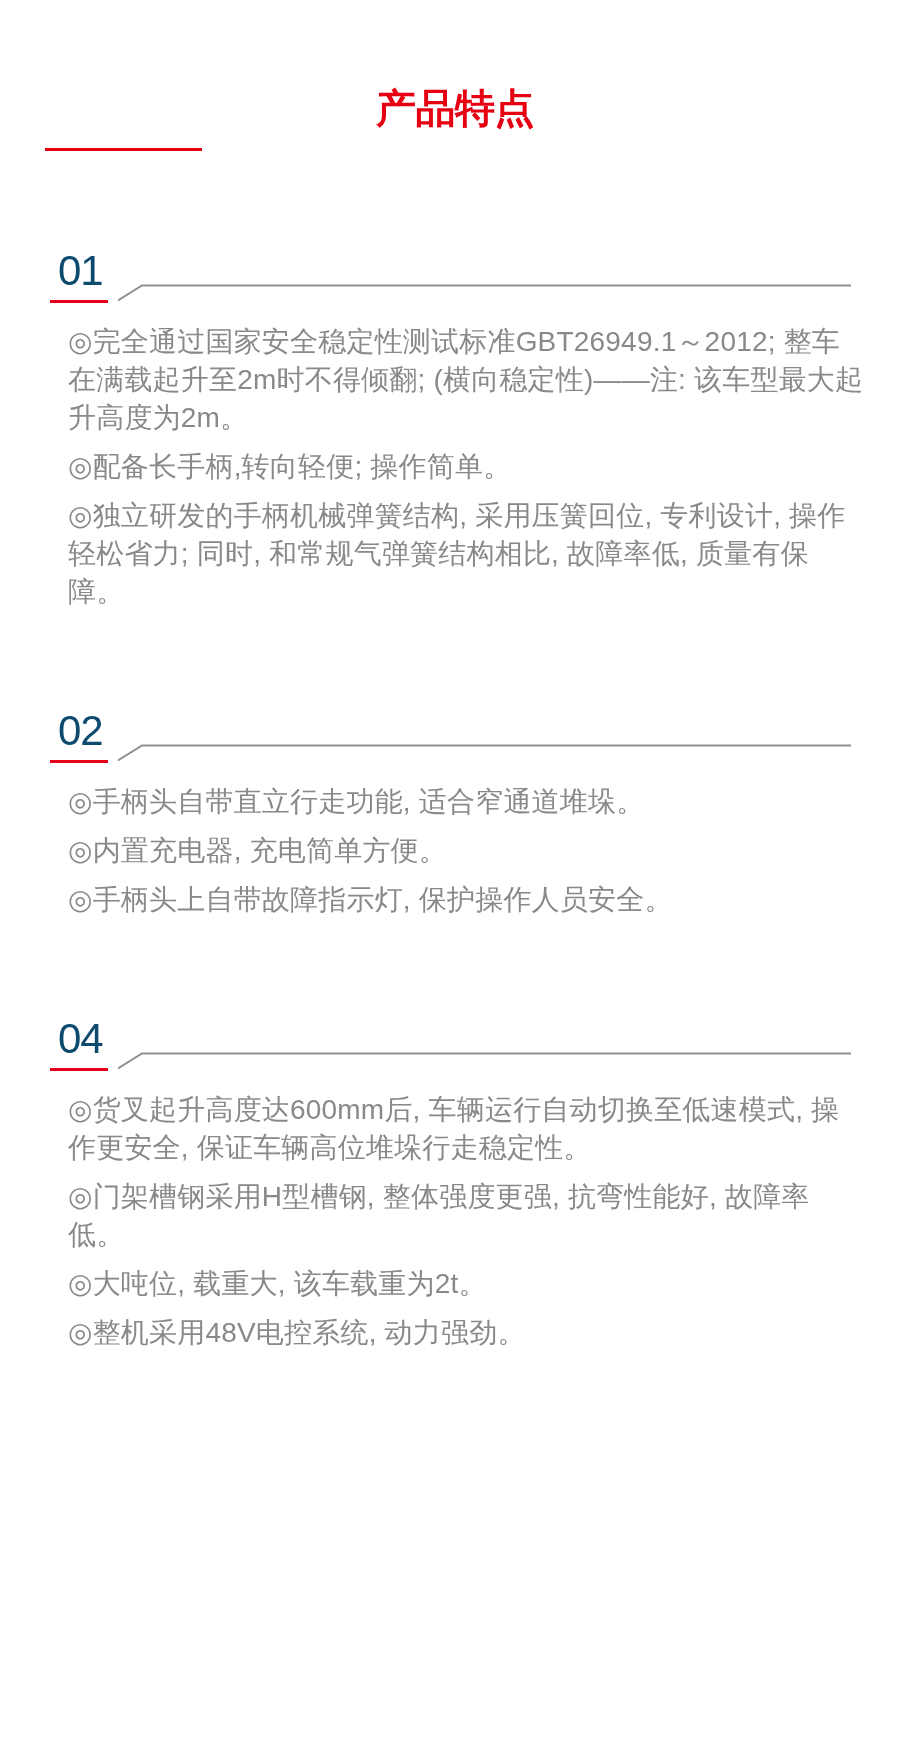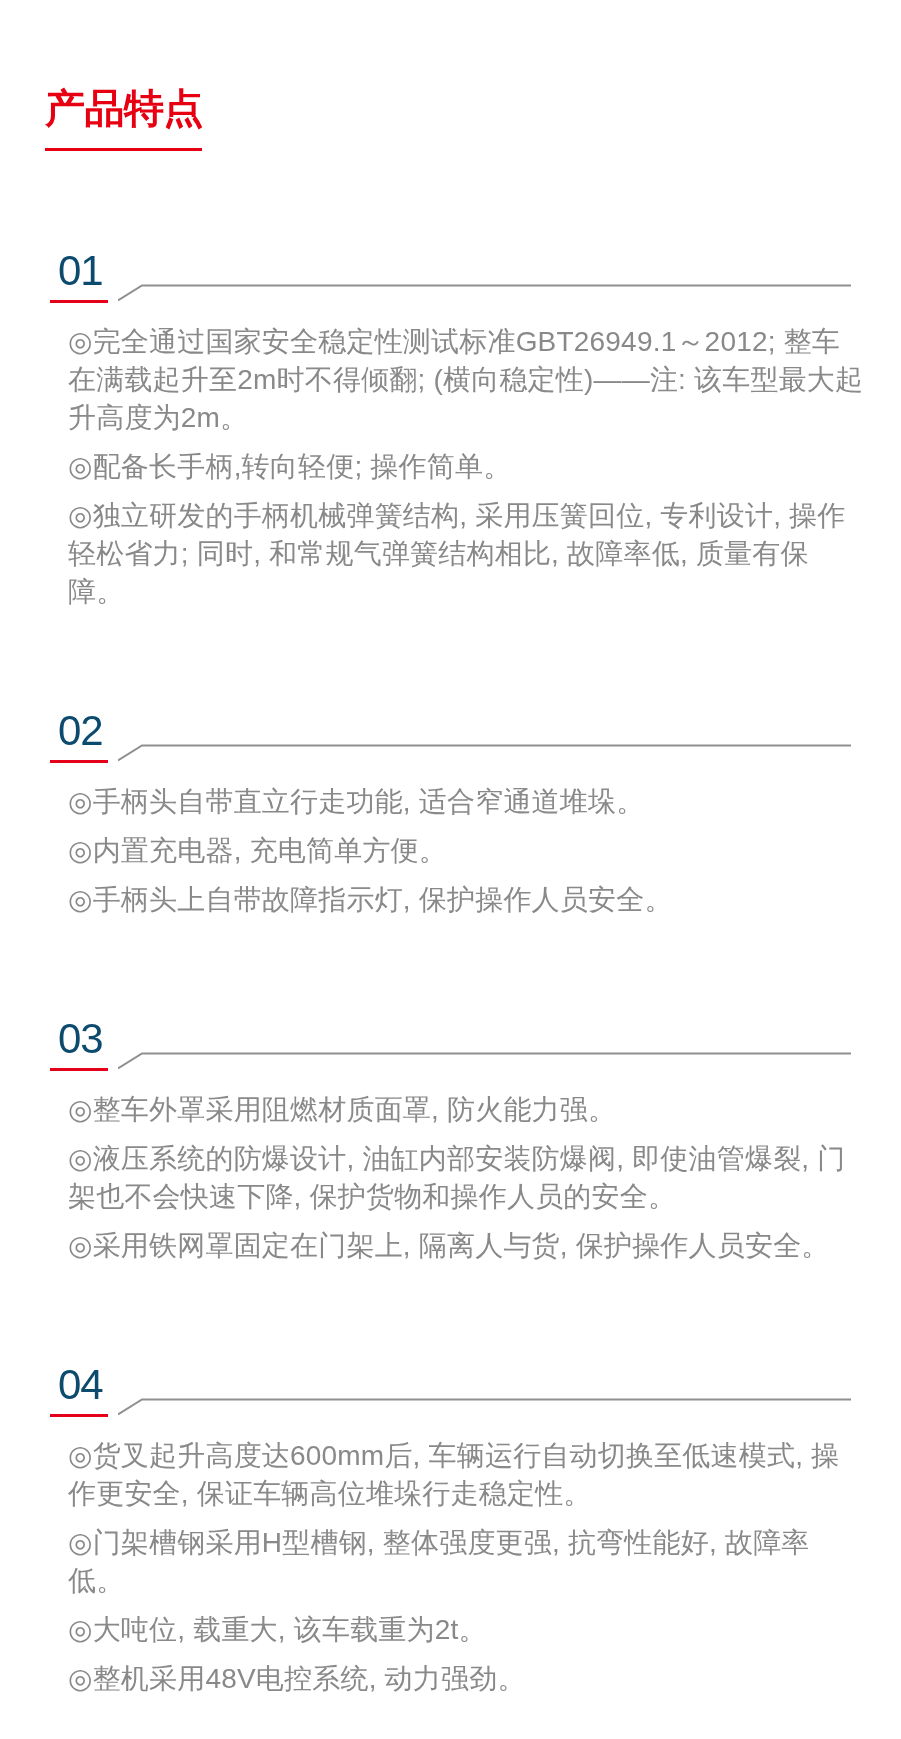--- a/index.html
+++ b/index.html
@@ -19,20 +19,21 @@
     padding: 88px 36px 0 45px;
   }
   
   .page-title {
     margin: 0;
     font-size: 40px;
     line-height: 40px;
     font-weight: 700;
     letter-spacing: -0.5px;
     color: #e60012;
+    text-align: center;
   }
   .title-underline {
     margin-top: 20px;
     width: 157px;
     height: 3px;
     background: #e60012;
   }
   
   .sec {
     margin-top: 99px;
@@ -108,34 +109,20 @@
           <polyline points="0,16.5 24,1.5 733,1.5" fill="none" stroke="#8f8f8f" stroke-width="2"></polyline>
         </svg>
       </div>
       <div class="sec-body">
         <p>◎手柄头自带直立行走功能, 适合窄通道堆垛。</p>
         <p>◎内置充电器, 充电简单方便。</p>
         <p>◎手柄头上自带故障指示灯, 保护操作人员安全。</p>
       </div>
     </section>
 
-    <section class="sec">
-      <div class="sec-head">
-        <span class="sec-num">03</span>
-        <span class="sec-num-underline"></span>
-        <svg class="sec-line" width="733" height="18" viewBox="0 0 733 18">
-          <polyline points="0,16.5 24,1.5 733,1.5" fill="none" stroke="#8f8f8f" stroke-width="2"></polyline>
-        </svg>
-      </div>
-      <div class="sec-body">
-        <p>◎整车外罩采用阻燃材质面罩, 防火能力强。</p>
-        <p>◎液压系统的防爆设计, 油缸内部安装防爆阀, 即使油管爆裂, 门架也不会快速下降, 保护货物和操作人员的安全。</p>
-        <p>◎采用铁网罩固定在门架上, 隔离人与货, 保护操作人员安全。</p>
-      </div>
-    </section>
 
     <section class="sec">
       <div class="sec-head">
         <span class="sec-num">04</span>
         <span class="sec-num-underline"></span>
         <svg class="sec-line" width="733" height="18" viewBox="0 0 733 18">
           <polyline points="0,16.5 24,1.5 733,1.5" fill="none" stroke="#8f8f8f" stroke-width="2"></polyline>
         </svg>
       </div>
       <div class="sec-body">

